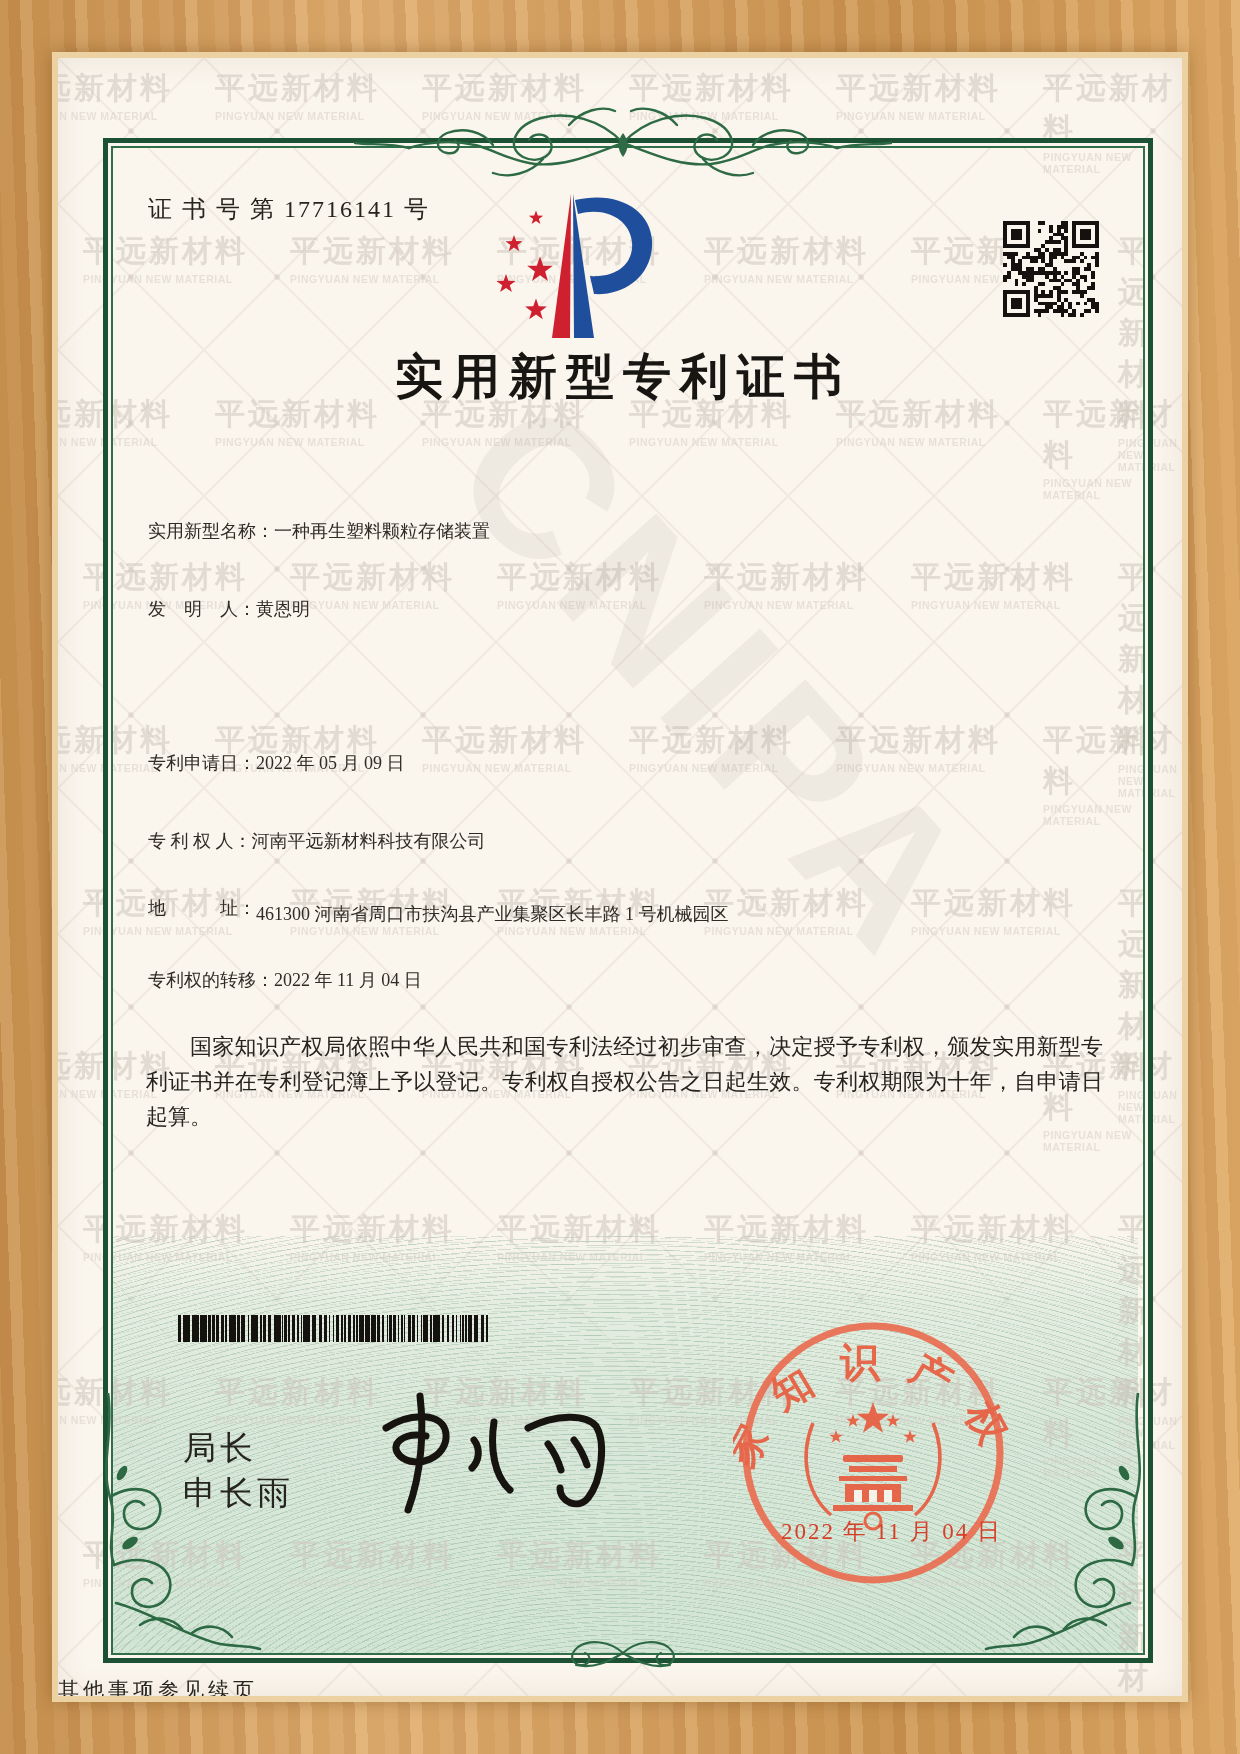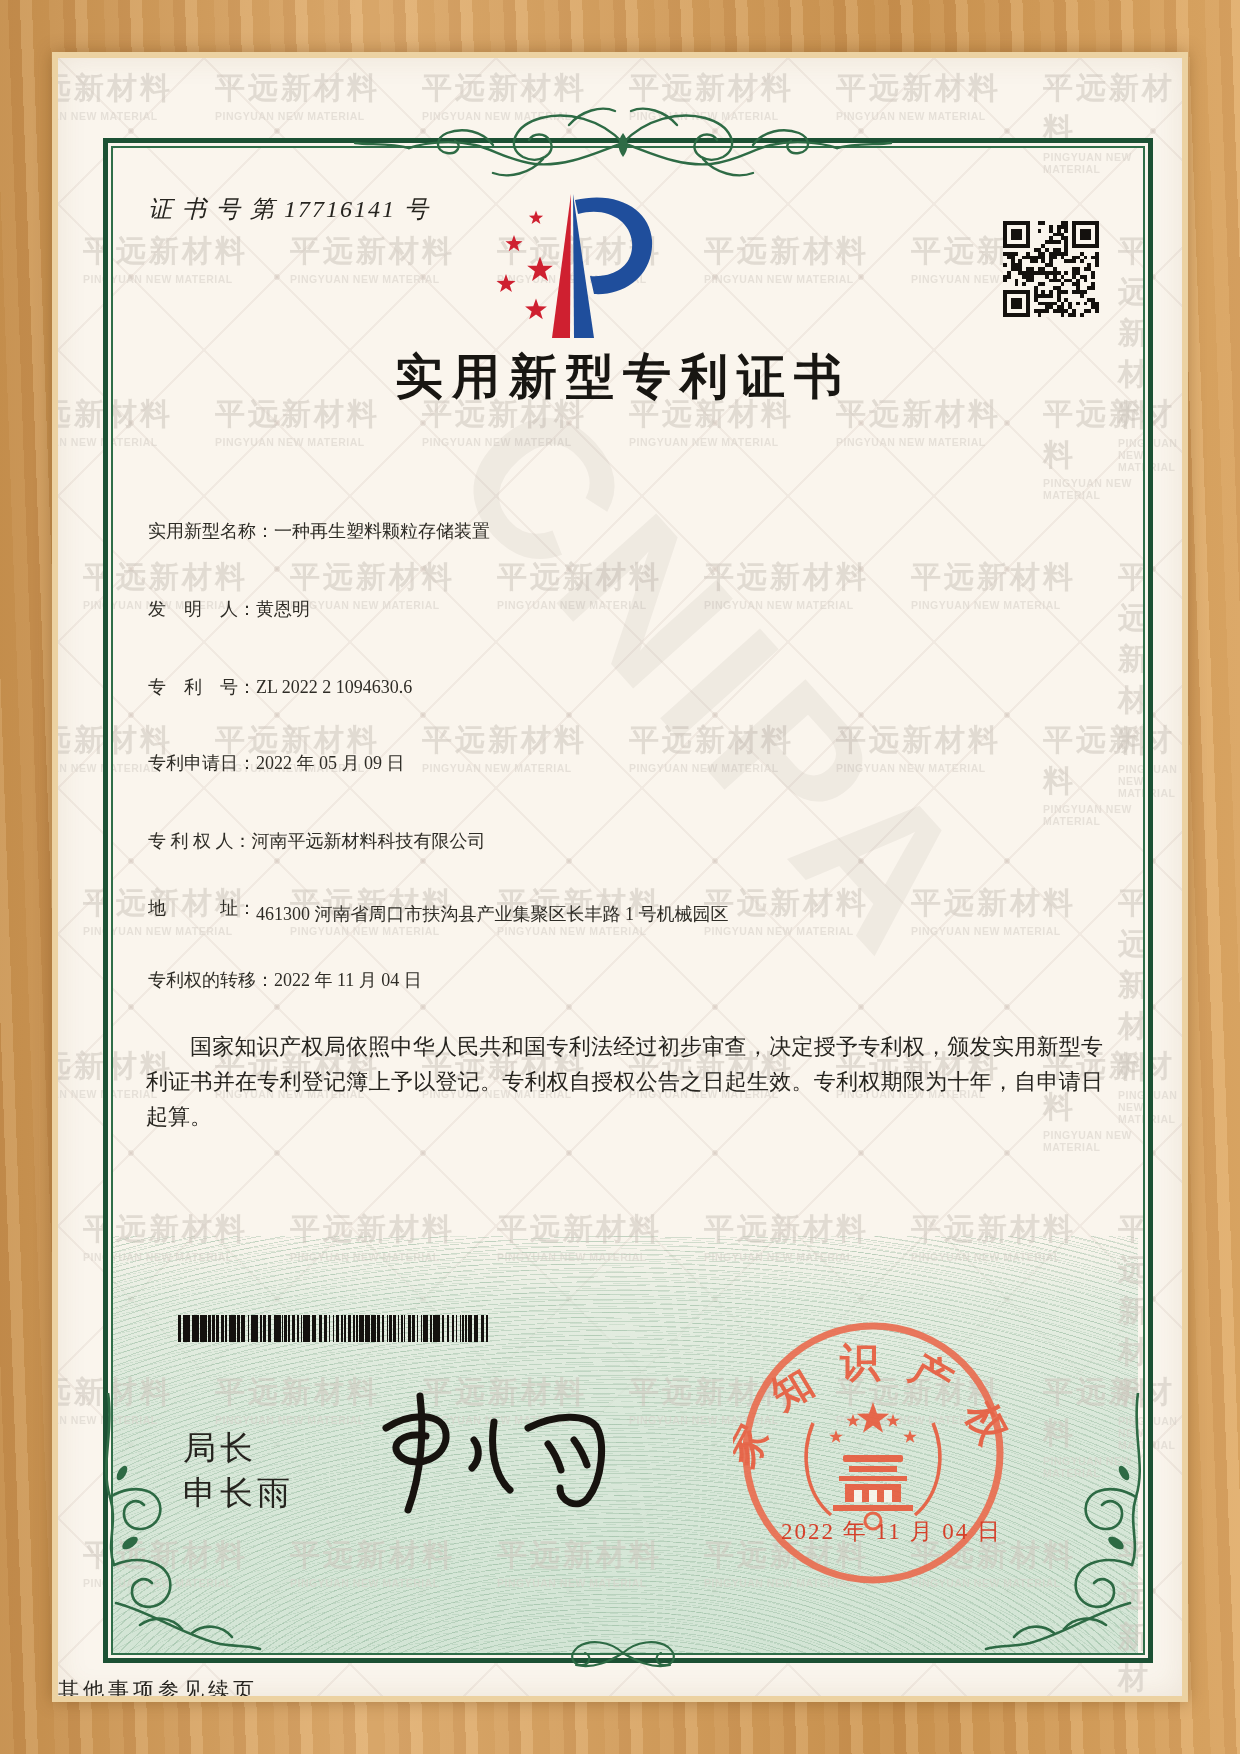--- a/index.html
+++ b/index.html
@@ -42,21 +42,21 @@
   
   .frame{
     position:absolute;left:45px;top:80px;width:1040px;height:1515px;z-index:3;
     border:5px solid #1c5134;
     box-shadow: inset 0 0 0 3px #faf5ed, inset 0 0 0 5px #2f6e49;
     pointer-events:none;
   }
   .orn{position:absolute;z-index:3;pointer-events:none;}
   
   .content{position:absolute;inset:0;z-index:4;color:#2a2a28;}
-  .certno{position:absolute;left:90px;top:135px;font-size:24px;letter-spacing:2px;color:#26241f;font-style:italic;}
+  .certno{position:absolute;left:90px;top:135px;font-size:24px;letter-spacing:2px;color:#26241f;}
   .title{position:absolute;left:45px;top:287px;width:1040px;text-align:center;
          font-size:48px;font-weight:bold;letter-spacing:9px;color:#181612;}
   .row{position:absolute;left:90px;font-size:18px;color:#34322c;}
   .row .flabel{color:#2e2c26;}
   .row .fvalue{color:#2e2c26;}
   .row-addr .flabel{display:inline-block;vertical-align:top;}
   .row-addr .fvalue{display:inline-block;vertical-align:top;width:812px;line-height:37px;}
   .law-block{position:absolute;left:88px;top:971px;width:957px;}
   .law{margin:0;font-size:22px;line-height:35px;text-indent:2em;text-align:justify;color:#26241f;}
   .sig-label{position:absolute;left:125px;font-size:33px;color:#26241f;letter-spacing:4px;z-index:4;}
@@ -632,23 +632,20 @@
     </svg>
 
     <div class="title">实用新型专利证书</div>
 
     <div class="row" style="top:461px">
       <span class="flabel">实用新型名称：</span><span class="fvalue">一种再生塑料颗粒存储装置</span>
     </div>
     <div class="row" style="top:539px">
       <span class="flabel">发　明　人：</span><span class="fvalue">黄恩明</span>
     </div>
-    <div class="row" style="top:617px">
-      <span class="flabel">专　利　号：</span><span class="fvalue">ZL 2022 2 1094630.6</span>
-    </div>
     <div class="row" style="top:693px">
       <span class="flabel">专利申请日：</span><span class="fvalue">2022 年 05 月 09 日</span>
     </div>
     <div class="row" style="top:771px">
       <span class="flabel">专 利 权 人：</span><span class="fvalue">河南平远新材料科技有限公司</span>
     </div>
     <div class="row row-addr" style="top:838px">
       <span class="flabel">地　　　址：</span><span class="fvalue">461300 河南省周口市扶沟县产业集聚区长丰路 1 号机械园区</span>
     </div>
     <div class="row" style="top:910px">

